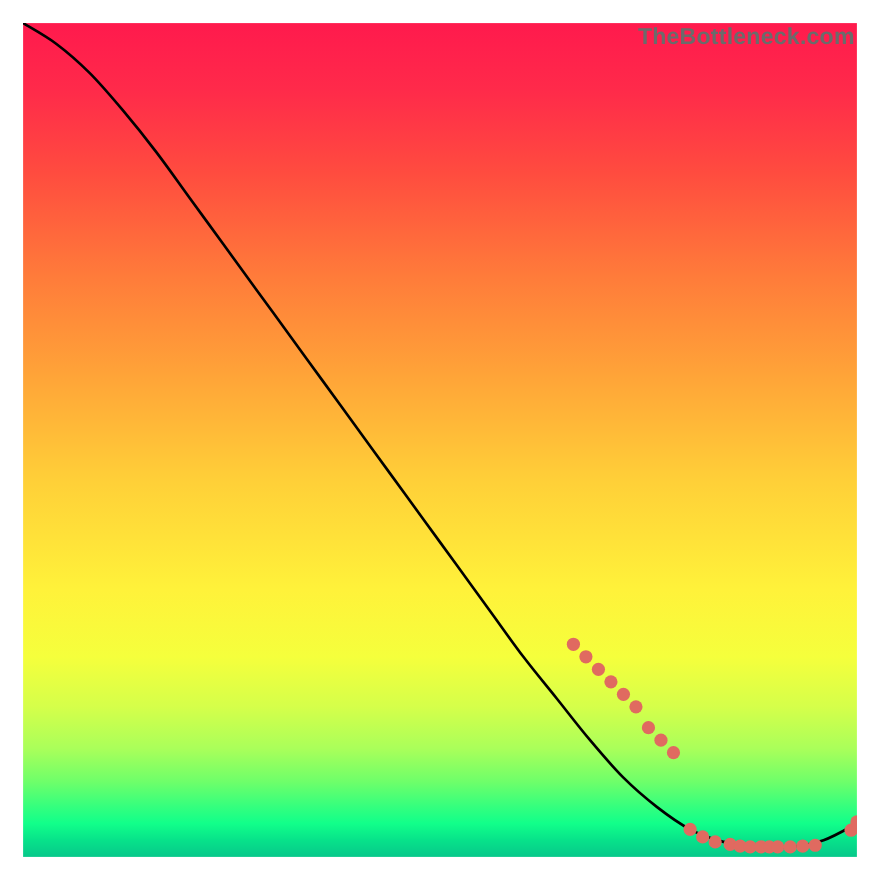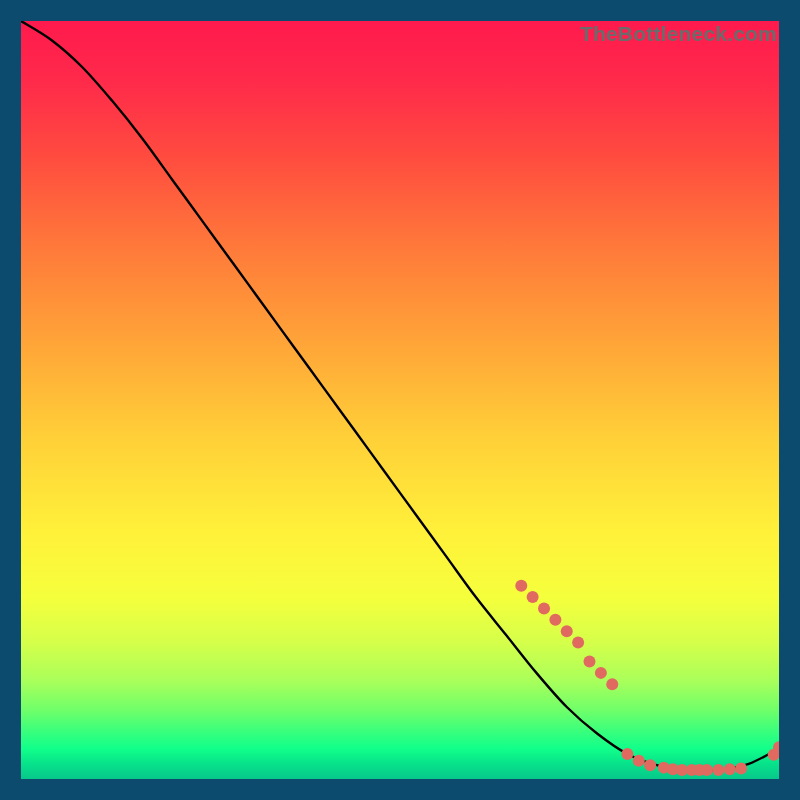--- a/index.html
+++ b/index.html
@@ -1,21 +1,21 @@
 <!DOCTYPE html>
 <html><head>
 <meta charset="utf-8">
 <style>
   * { margin: 0; padding: 0; box-sizing: border-box; }
   html, body { width: 800px; height: 800px; overflow: hidden; background: #000; }
   .stage {
     position: relative;
     width: 800px;
     height: 800px;
-    background: #0c4a6e;
+    background: #ffffff;
   }
   .chart {
     position: absolute;
     left: 21px;
     top: 21px;
     width: 758px;
     height: 758px;
     
     background: linear-gradient(
       to bottom,

